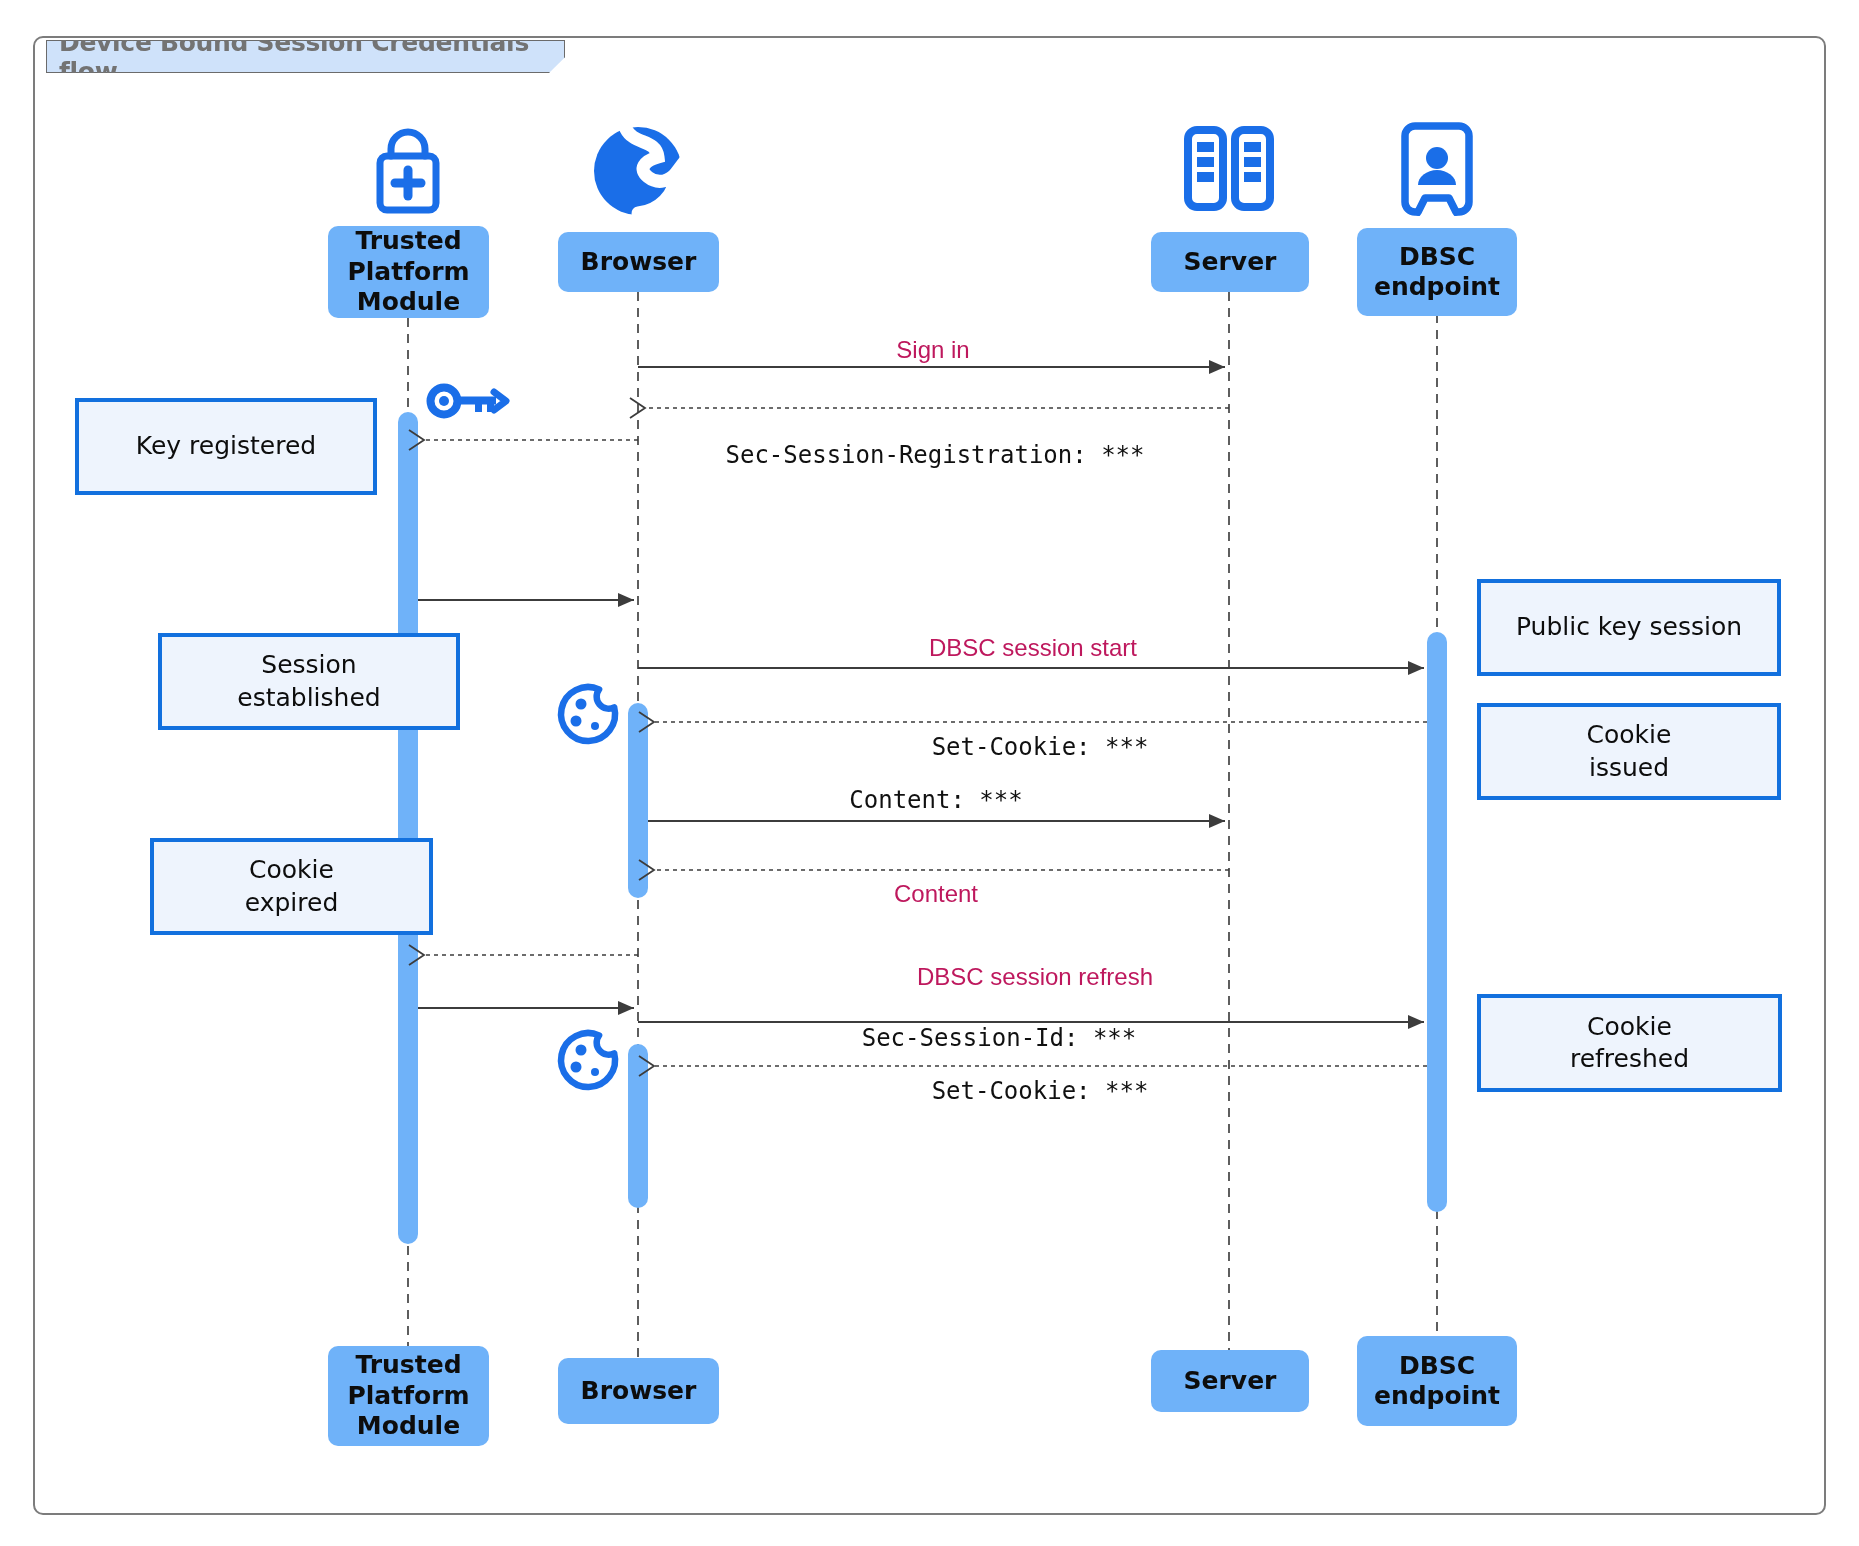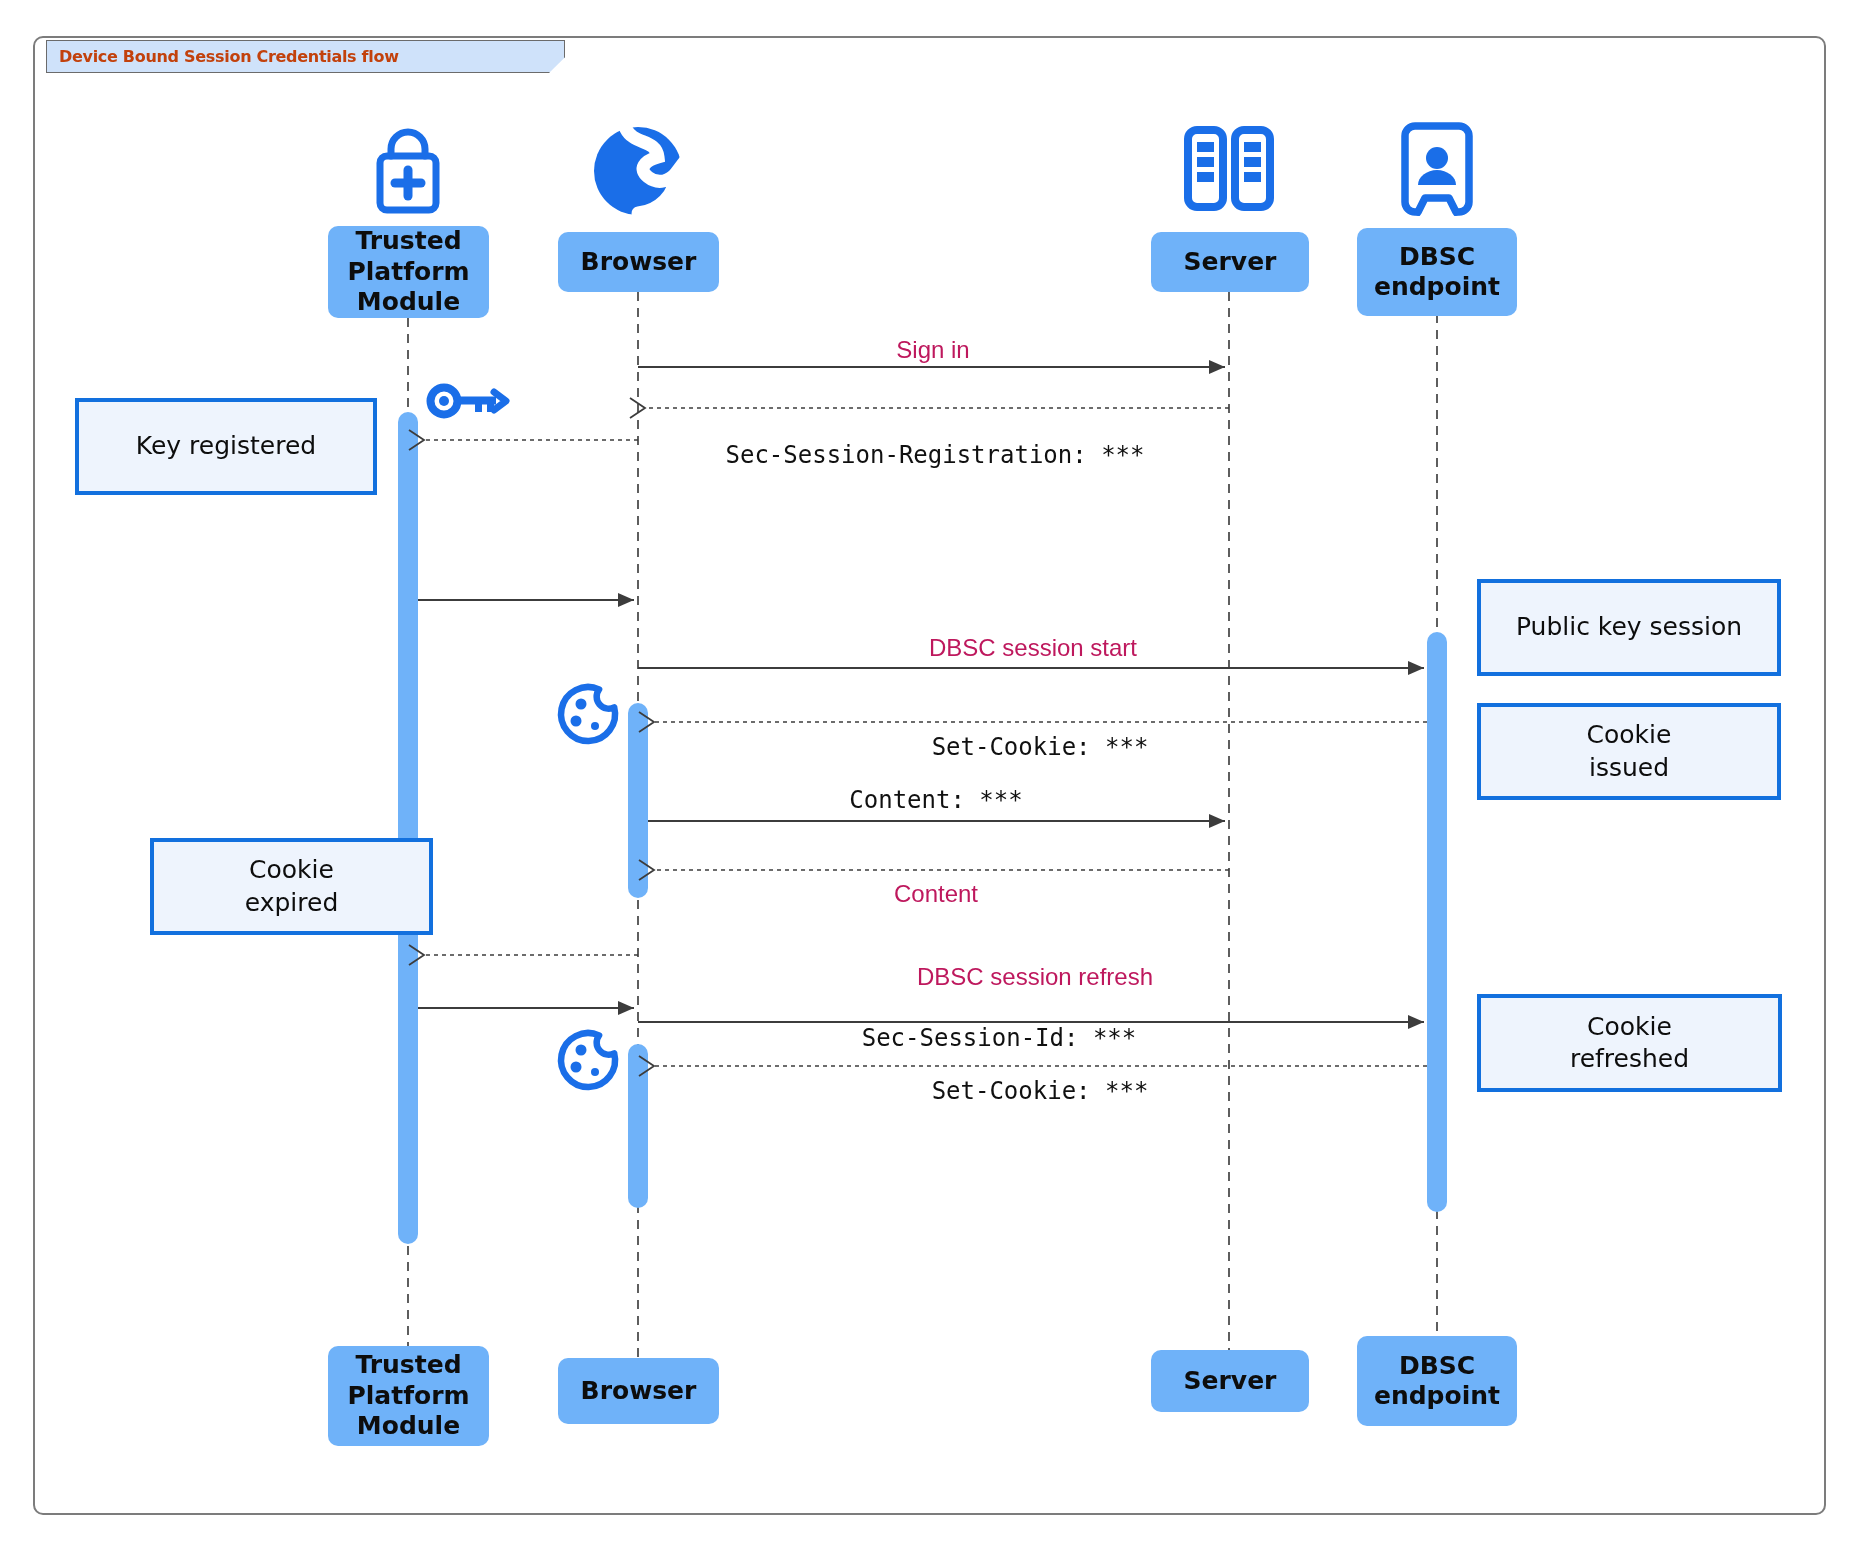--- a/index.html
+++ b/index.html
@@ -4,21 +4,21 @@
 <style>
   html,body{margin:0;padding:0;background:#ffffff;}
   body{width:1859px;height:1546px;position:relative;font-family:"DejaVu Sans",sans-serif;}
   .canvas{position:absolute;left:0;top:0;width:1859px;height:1546px;}
   .frame{position:absolute;left:33px;top:36px;width:1789px;height:1475px;
          border:2px solid #7c7c7c;border-radius:10px;background:#ffffff;}
   .title-tab{position:absolute;left:46px;top:40px;width:519px;height:33px;
          background:#cfe2fa;border:1.5px solid #6b6b6b;box-sizing:border-box;
          display:flex;align-items:center;padding-left:12px;
          clip-path:polygon(0 0,100% 0,100% 52%,calc(100% - 16px) 100%,0 100%);}
-  .title-tab span{font-size:16px;font-weight:bold;color:#c2410c;letter-spacing:-0.3px;}
+  .title-tab span{font-size:25px;font-weight:bold;color:#737373;letter-spacing:-0.3px;}
   svg.layer{position:absolute;left:0;top:0;width:1859px;height:1546px;}
   .lifeline{stroke:#4d4d4d;stroke-width:1.8;stroke-dasharray:9 7;fill:none;}
   .bar{fill:#6fb2f9;}
   .solid{stroke:#3c3c3c;stroke-width:1.8;fill:none;}
   .ret{stroke:#3c3c3c;stroke-width:1.7;stroke-dasharray:4 4;fill:none;}
   .icon-stroke{stroke:#1a6ee8;fill:none;stroke-linecap:round;stroke-linejoin:round;}
   .icon-fill{fill:#1a6ee8;}
   .actor-box{position:absolute;background:#6fb2f9;border-radius:10px;
          display:flex;align-items:center;justify-content:center;text-align:center;
          font-weight:bold;font-size:25px;line-height:1.22;color:#0d0d0d;}
@@ -133,20 +133,22 @@
   <div class="actor-box" style="left:558px;top:232px;width:161px;height:60px;">Browser</div>
   <div class="actor-box" style="left:1151px;top:232px;width:158px;height:60px;">Server</div>
   <div class="actor-box" style="left:1357px;top:228px;width:160px;height:88px;padding:0 14px;box-sizing:border-box;">DBSC endpoint</div>
 
   <div class="actor-box" style="left:328px;top:1346px;width:161px;height:100px;">Trusted Platform Module</div>
   <div class="actor-box" style="left:558px;top:1358px;width:161px;height:66px;">Browser</div>
   <div class="actor-box" style="left:1151px;top:1350px;width:158px;height:62px;">Server</div>
   <div class="actor-box" style="left:1357px;top:1336px;width:160px;height:90px;padding:0 14px;box-sizing:border-box;">DBSC endpoint</div>
 
   <div class="note" style="left:75px;top:398px;width:302px;height:97px;">Key registered</div>
+  <div class="note" style="left:158px;top:633px;width:302px;height:97px;">Session
+established</div>
   <div class="note" style="left:150px;top:838px;width:283px;height:97px;">Cookie
 expired</div>
   <div class="note" style="left:1477px;top:579px;width:304px;height:97px;">Public key session</div>
   <div class="note" style="left:1477px;top:703px;width:304px;height:97px;">Cookie
 issued</div>
   <div class="note" style="left:1477px;top:994px;width:305px;height:98px;">Cookie
 refreshed</div>
 
   <div class="m-sans" style="left:833px;top:336px;width:200px;">Sign in</div>
   <div class="m-mono" style="left:685px;top:414px;width:500px;margin-top:27px;">Sec-Session-Registration: ***</div>

